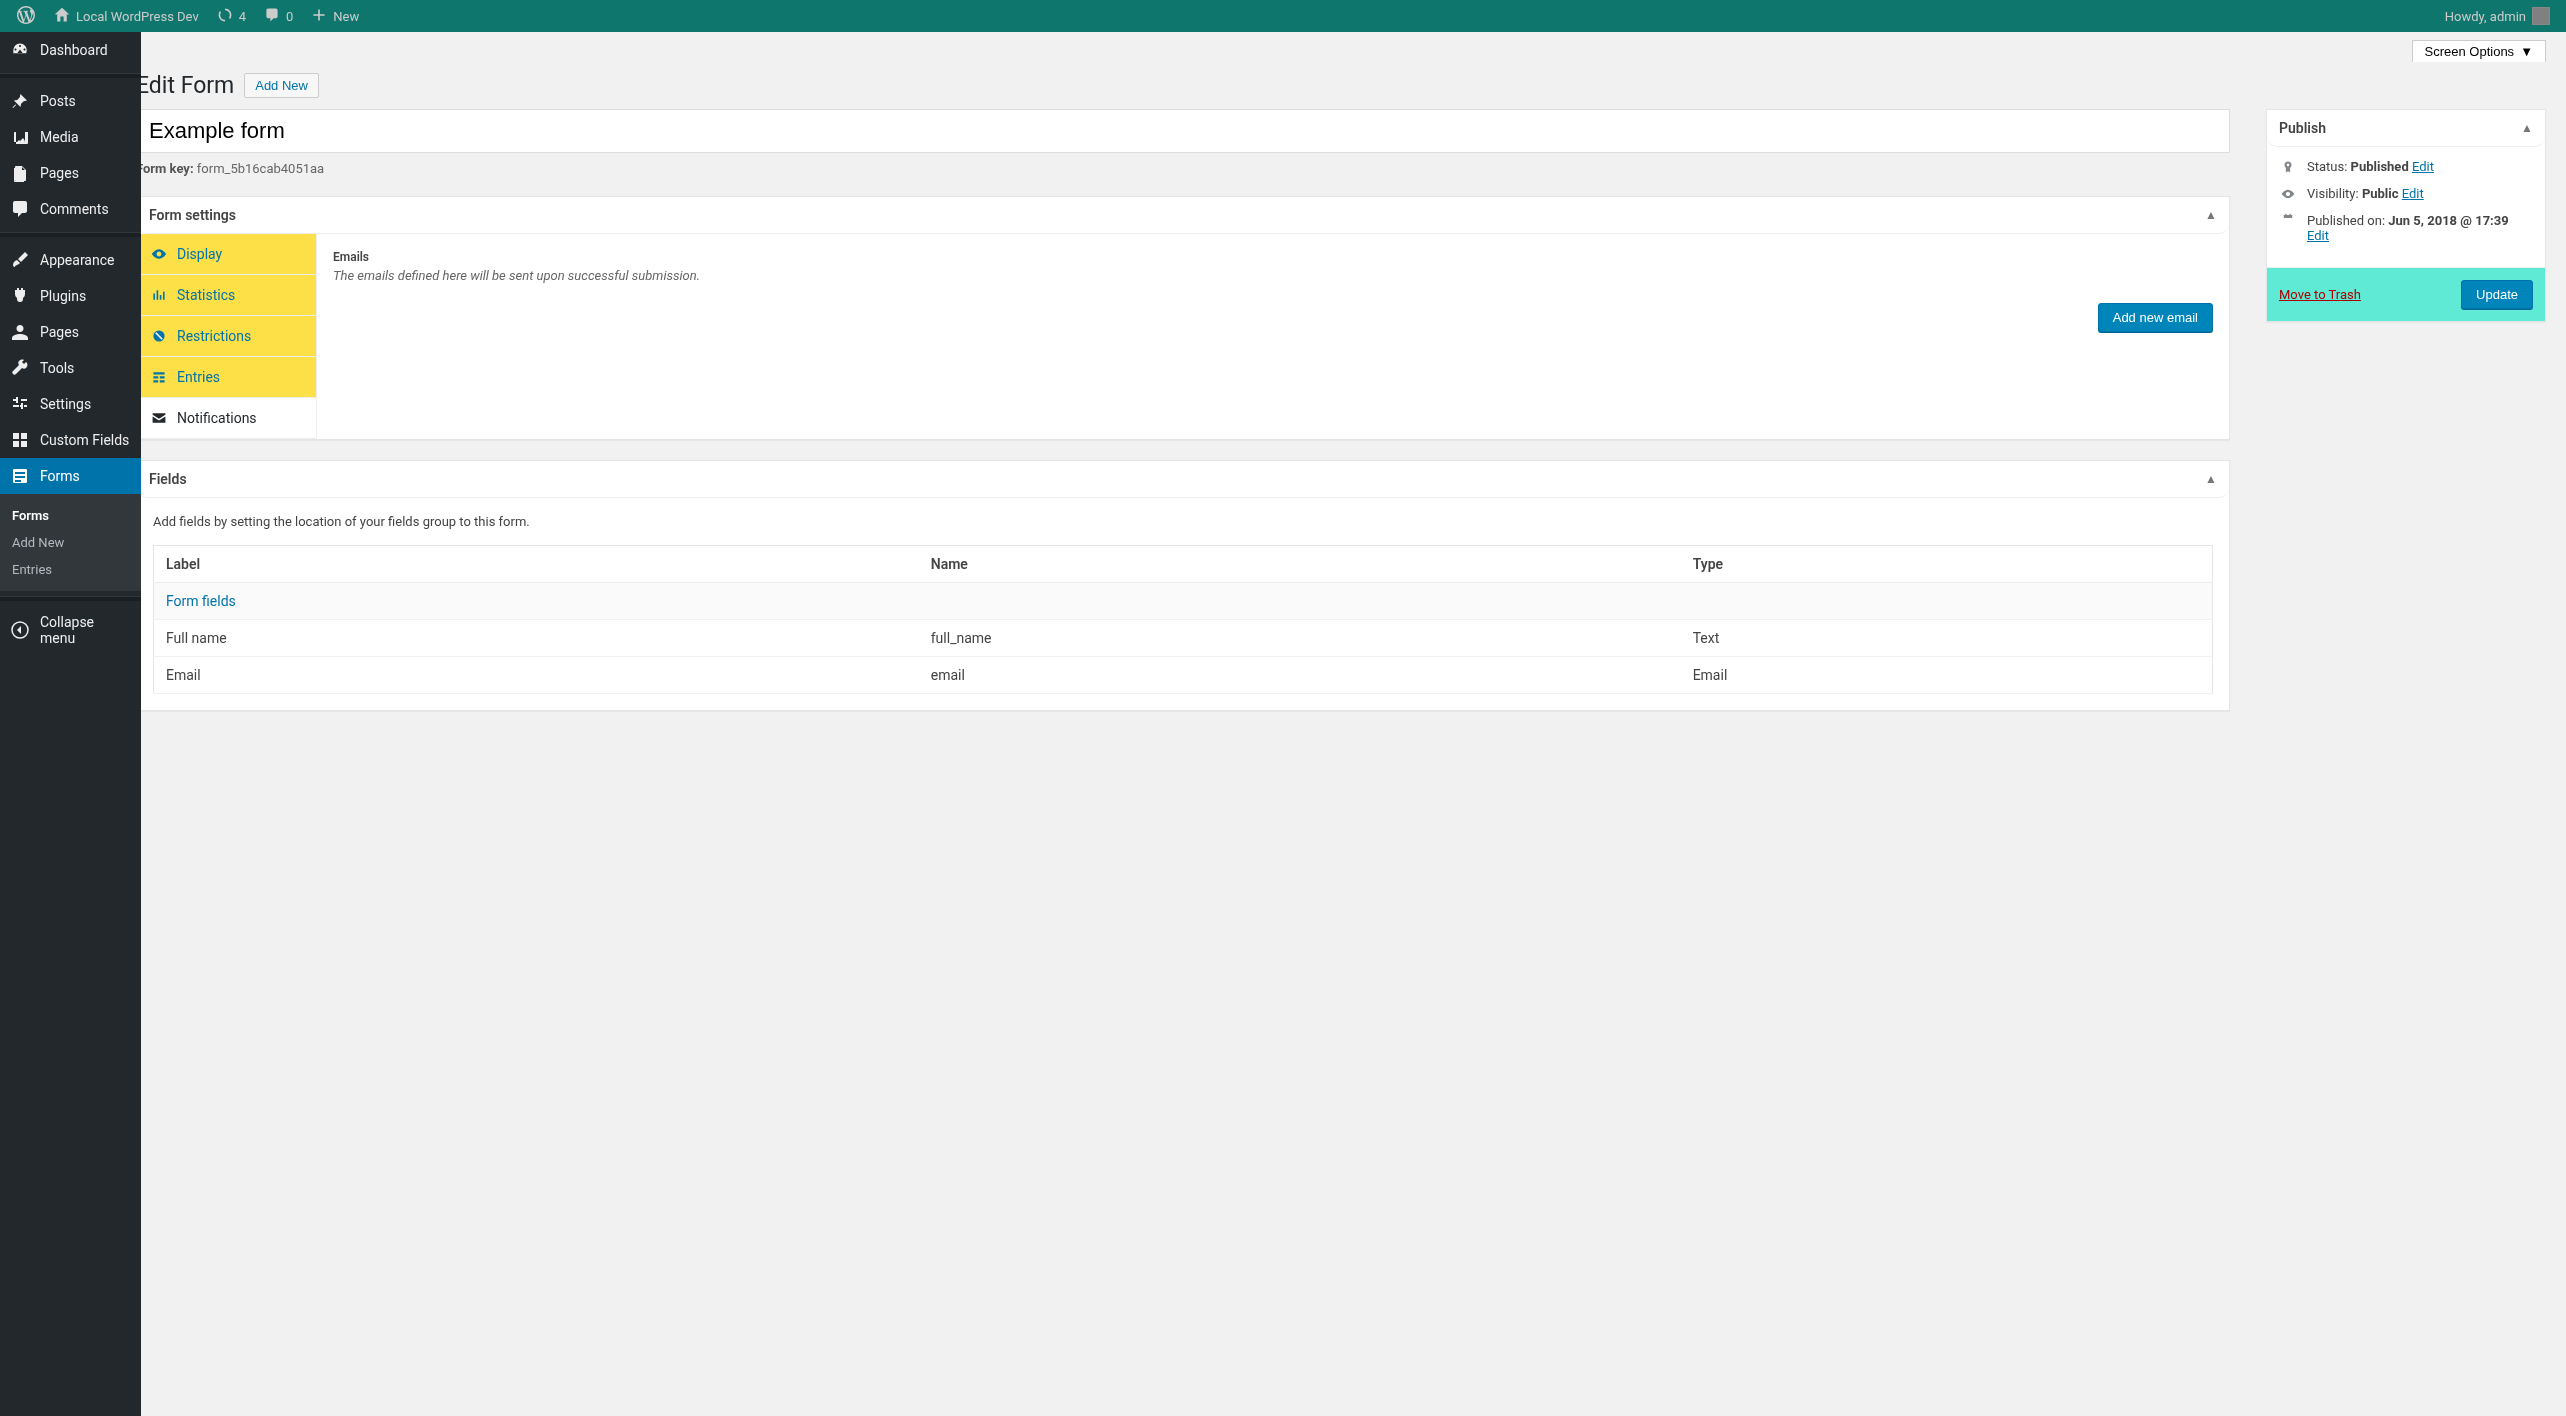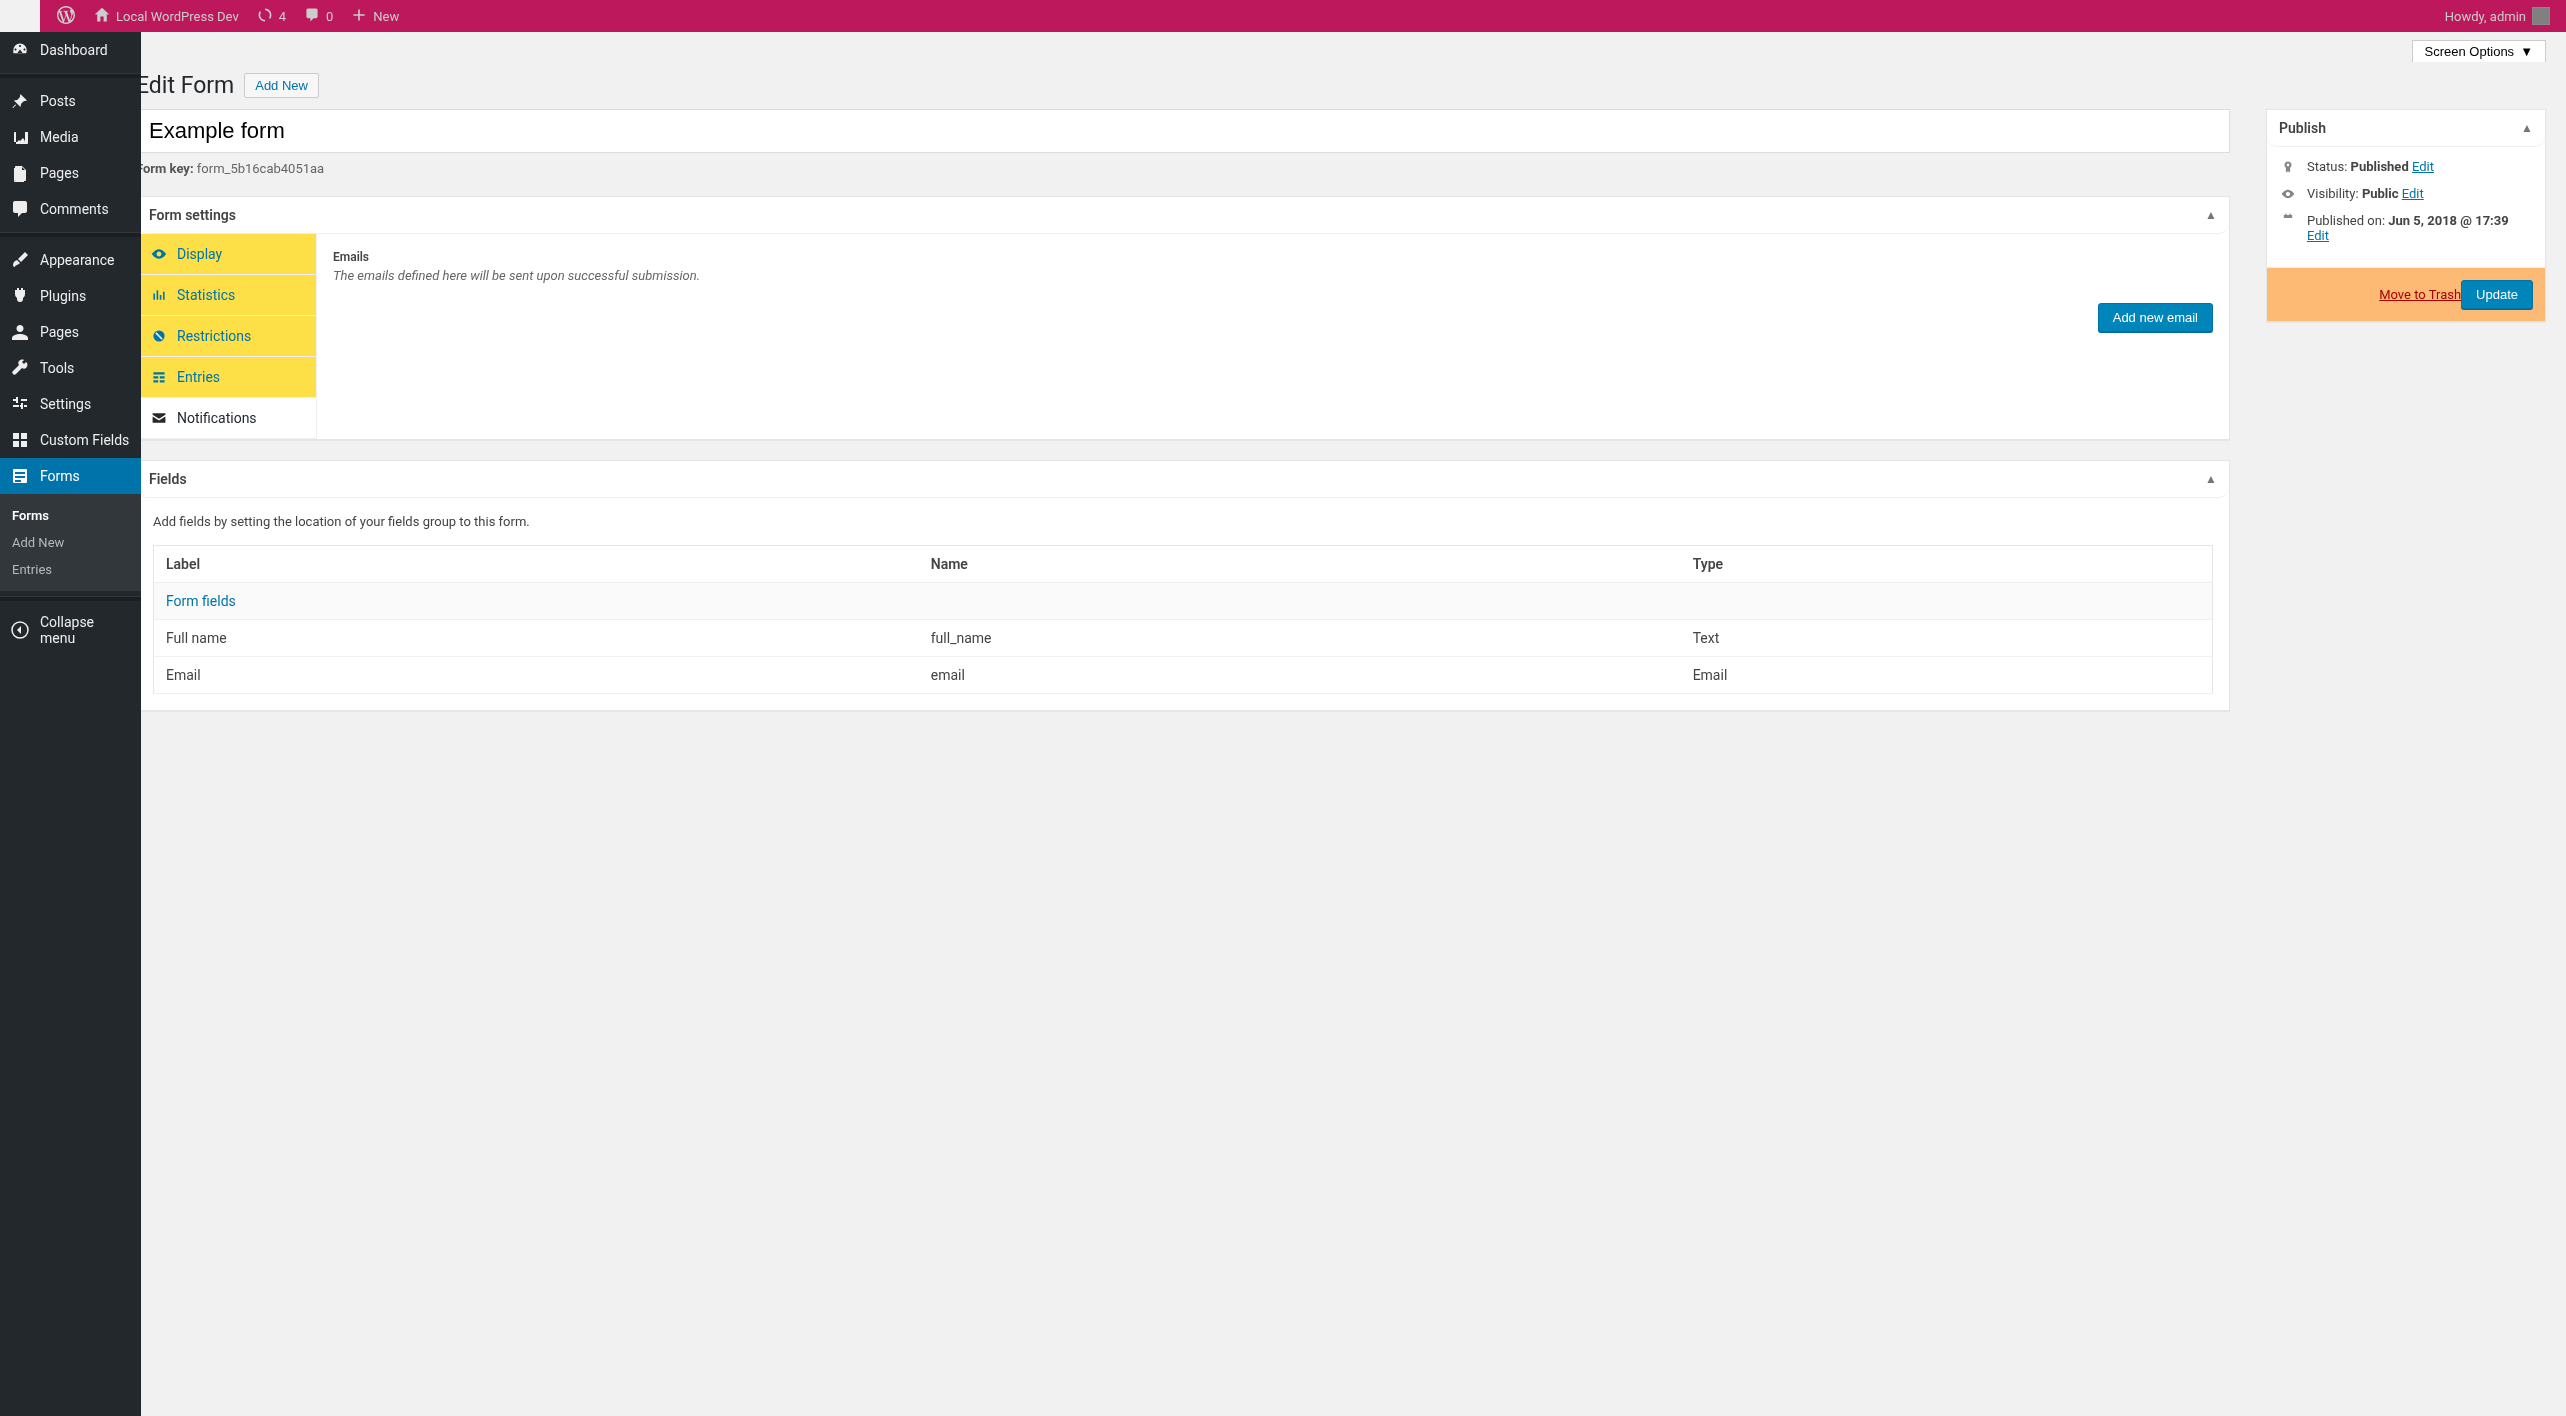--- a/index.html
+++ b/index.html
@@ -1,19 +1,19 @@
 <!DOCTYPE html>
 <html><head>
   <meta charset="utf-8">
   <style>
     * { margin: 0; padding: 0; box-sizing: border-box; }
     body { font-family: -apple-system, BlinkMacSystemFont, "Segoe UI", Roboto, sans-serif; font-size: 13px; color: #444; background: #f1f1f1; }
     
     
-    .admin-bar { position: fixed; top: 0; left: 0; right: 0; height: 32px; background: #be185d; color: #eee; display: flex; align-items: center; padding: 0 8px; z-index: 100; margin-left: 40px; }
+    .admin-bar { position: fixed; top: 0; left: 0; right: 0; height: 32px; background: #0f766e; color: #eee; display: flex; align-items: center; padding: 0 8px; z-index: 100; }
     .admin-bar-left { display: flex; align-items: center; gap: 2px; }
     .admin-bar-right { margin-left: auto; display: flex; align-items: center; gap: 8px; }
     .admin-bar-item { display: flex; align-items: center; gap: 6px; padding: 0 8px; height: 32px; color: #ccc; cursor: pointer; font-size: 13px; }
     .avatar { width: 18px; height: 18px; background: #808080; border: 1px solid #888; }
     
     
     .sidebar { position: fixed; top: 32px; left: 0; bottom: 0; width: 141px; background: #23282d; color: #eee; overflow-y: auto; }
     .sidebar-item { display: flex; align-items: center; gap: 10px; padding: 8px 10px; color: #eee; cursor: pointer; font-size: 14px; }
     .sidebar-item.current { background: #0073aa; color: #fff; position: relative; }
     .sidebar-item.current::after { content: ""; position: absolute; right: -8px; top: 50%; transform: translateY(-50%); border: 8px solid transparent; border-right-color: #f1f1f1; }
@@ -63,21 +63,21 @@
     .fields-table { width: 100%; border: 1px solid #e5e5e5; border-collapse: collapse; }
     .fields-table th { text-align: left; padding: 10px 12px; border-bottom: 1px solid #eee; font-weight: 600; font-size: 14px; }
     .fields-table td { padding: 10px 12px; border-bottom: 1px solid #f0f0f0; font-size: 14px;}
     .fields-table .group-row td { background: #fafafa; color: #0073aa; }
     
     
     .publish-body { padding: 12px; }
     .publish-row { display: flex; align-items: center; gap: 10px; margin-bottom: 12px; font-size: 13px; }
     .publish-icon { width: 18px; color: #82878c; display: flex; justify-content: center; }
     .publish-link { color: #0073aa; text-decoration: underline; cursor: pointer; }
-    .publish-actions { display: flex; justify-content: flex-end; align-items: center; padding: 12px; border-top: 1px solid #eee; background: #fdba74; }
+    .publish-actions { display: flex; justify-content: space-between; align-items: center; padding: 12px; border-top: 1px solid #eee; background: #5eead4; }
     .trash-link { color: #a00; text-decoration: underline; cursor: pointer; }
     
     svg { fill: currentColor; }
   </style>
 </head>
 <body>
 
 <div class="admin-bar">
   <div class="admin-bar-left">
     <div class="admin-bar-item">

